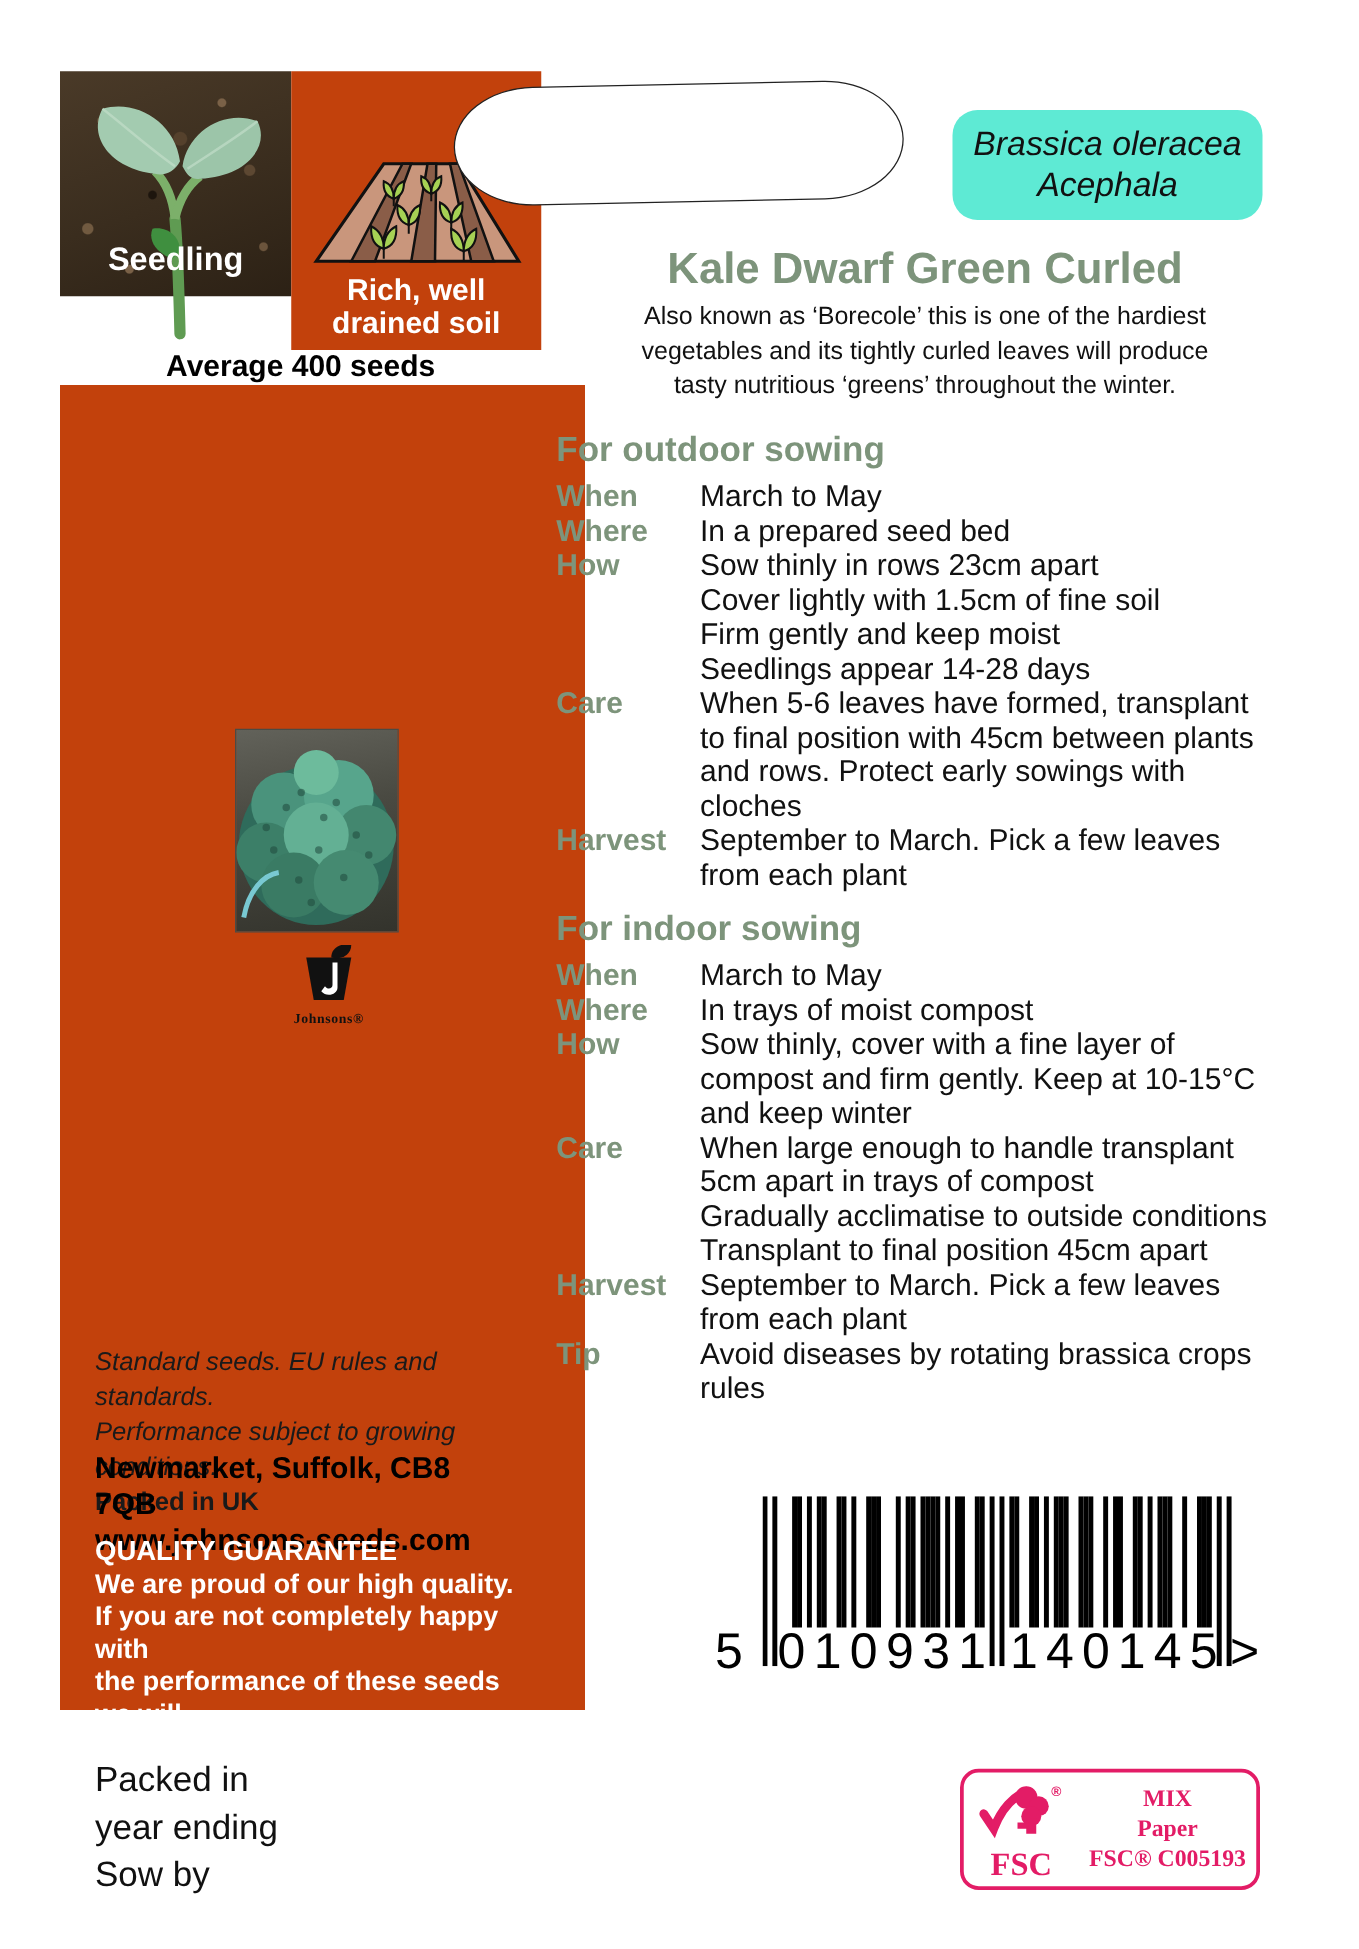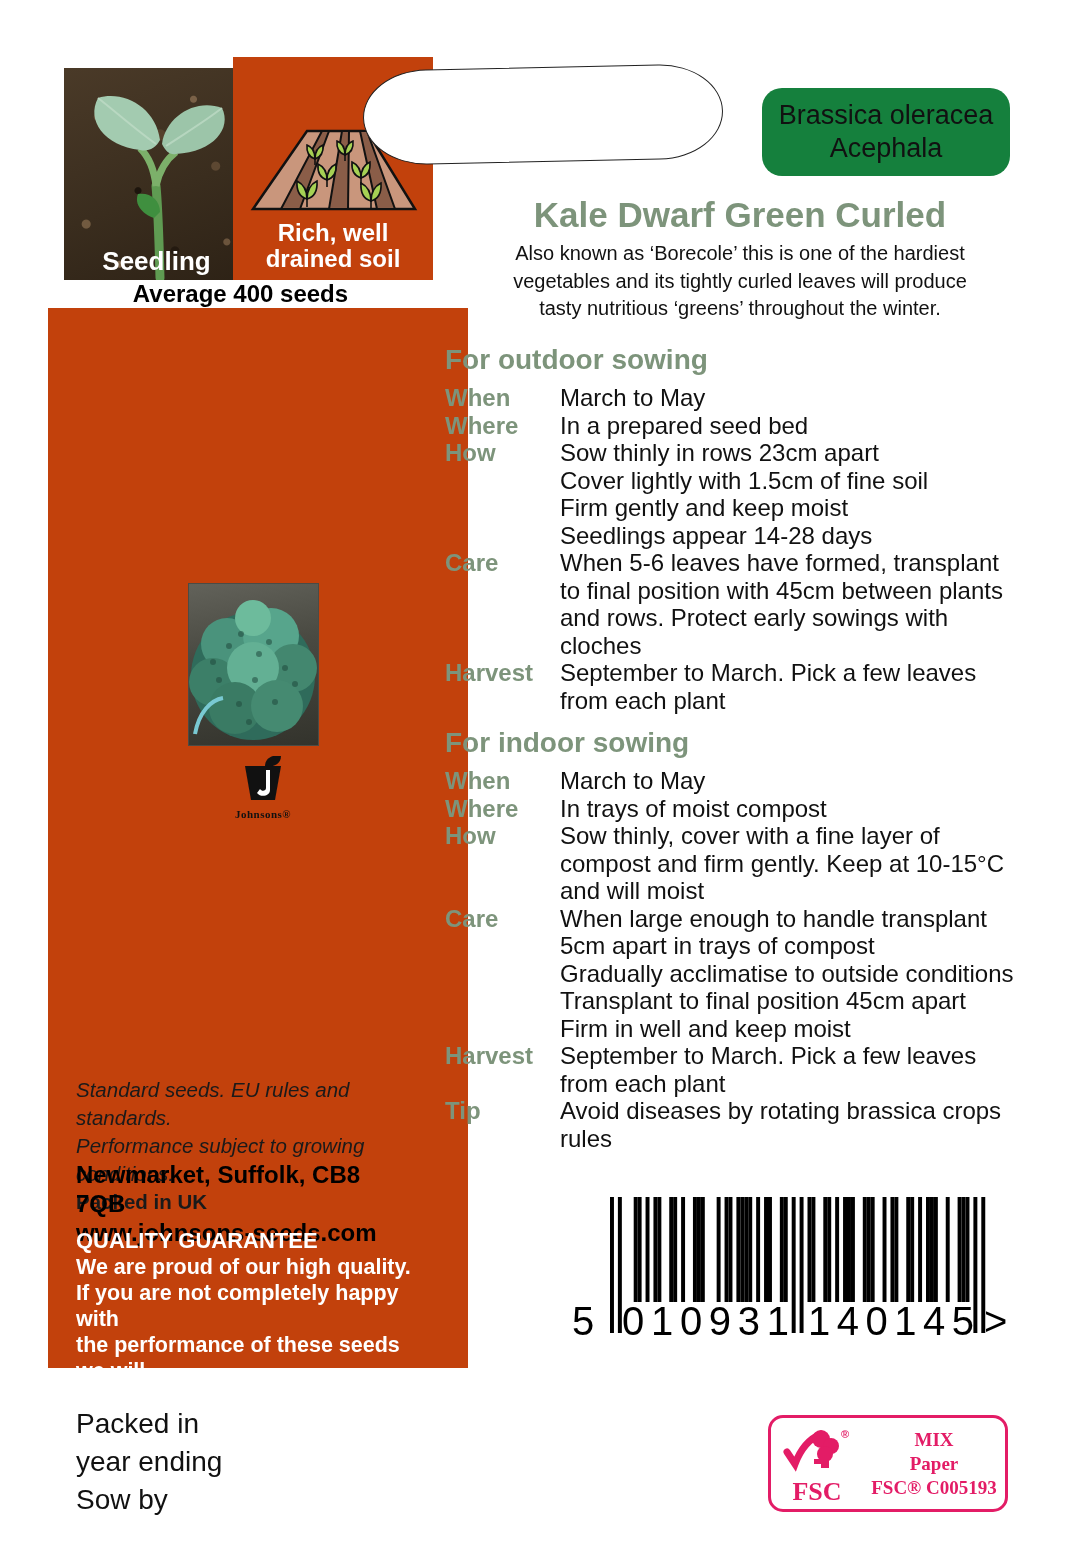--- a/index.html
+++ b/index.html
@@ -1,33 +1,32 @@
 <!DOCTYPE html>
 <html><head>
 <meta charset="utf-8">
 <style>
   * { margin:0; padding:0; box-sizing:border-box; }
   html,body { background:#ffffff; }
   body { font-family:"Liberation Sans", sans-serif; color:#111; }
   .page { position:relative; width:1087px; height:1559px; background:#fff; overflow:hidden; }
 
   
-  .seedling-photo { position:absolute; left:48px; top:68px; width:185px; height:223px;
+  .seedling-photo { position:absolute; left:48px; top:57px; width:185px; height:180px;
     background:
       radial-gradient(circle at 18% 22%, #6b543c 0 3px, transparent 4px),
       radial-gradient(circle at 70% 14%, #7a6147 0 3px, transparent 4px),
       radial-gradient(circle at 40% 55%, #1d150d 0 3px, transparent 4px),
       radial-gradient(circle at 82% 44%, #5d4832 0 4px, transparent 5px),
       radial-gradient(circle at 12% 70%, #715a40 0 4px, transparent 5px),
       radial-gradient(circle at 60% 82%, #241a10 0 4px, transparent 5px),
       radial-gradient(circle at 88% 78%, #6b543c 0 3px, transparent 4px),
       radial-gradient(circle at 30% 88%, #7a6147 0 3px, transparent 4px),
       radial-gradient(circle at 52% 30%, #55412c 0 5px, transparent 6px),
       linear-gradient(160deg, #4a3a28 0%, #3a2d1e 55%, #2c2115 100%);
-    margin-left: 16px;
   }
   .seedling-photo svg { position:absolute; left:0; top:0; }
   .seedling-label { position:absolute; left:0; right:0; bottom:14px; text-align:center;
     color:#fff; font-weight:bold; font-size:26px; }
 
   .soil-panel { position:absolute; left:233px; top:57px; width:200px; height:223px; }
   .field-icon { position:absolute; left:12px; top:68px; }
   .soil-label { position:absolute; left:0; right:0; bottom:8px; text-align:center;
     color:#fff; font-weight:bold; font-size:24px; line-height:26px; }
 
@@ -52,22 +51,22 @@
   .guarantee-block { position:absolute; left:28px; top:920px; width:345px; color:#fff; }
   .guarantee-title { font-weight:bold; font-size:22px; line-height:26px; }
   .guarantee-lines { font-weight:bold; font-size:21.5px; line-height:26px; }
 
   
   .hang-hole { position:absolute; left:363px; top:67px; width:360px; height:95px;
     background:#fff; border:1.6px solid #222; border-radius:70px / 52px;
     transform:rotate(-1.2deg); z-index:5; }
 
   .latin-badge { position:absolute; left:762px; top:88px; width:248px; height:88px;
-    background:#15803d; border-radius:20px; display:flex; flex-direction:column;
-    align-items:center; justify-content:center; font-size:27px; line-height:33px; color:#111; }
+    background:#5eead4; border-radius:20px; display:flex; flex-direction:column;
+    align-items:center; justify-content:center; font-style:italic; font-size:27px; line-height:33px; color:#111; }
 
   .title { position:absolute; left:440px; top:195px; width:600px; text-align:center;
     font-weight:bold; font-size:35px; color:#7d947b; }
 
   .description { position:absolute; left:433px; top:240px; width:614px; text-align:center;
     font-size:20px; line-height:27.5px; color:#111; }
 
   .sections { position:absolute; left:445px; top:344px; width:620px; }
   .section-title { font-weight:bold; font-size:28px; color:#7d947b; margin:0 0 8px 0; }
   .section-title.second { margin-top:13px; }
@@ -289,31 +288,30 @@
         <div class="info-label">Where</div>
         <div class="info-value">
           <div>In trays of moist compost</div>
         </div>
       </div>
       <div class="info-row">
         <div class="info-label">How</div>
         <div class="info-value">
           <div>Sow thinly, cover with a fine layer of</div>
           <div>compost and firm gently. Keep at 10-15°C</div>
-          <div>and will moist</div>
+          <div>and keep winter</div>
         </div>
       </div>
       <div class="info-row">
         <div class="info-label">Care</div>
         <div class="info-value">
           <div>When large enough to handle transplant</div>
           <div>5cm apart in trays of compost</div>
           <div>Gradually acclimatise to outside conditions</div>
           <div>Transplant to final position 45cm apart</div>
-          <div>Firm in well and keep moist</div>
         </div>
       </div>
       <div class="info-row">
         <div class="info-label">Harvest</div>
         <div class="info-value">
           <div>September to March. Pick a few leaves</div>
           <div>from each plant</div>
         </div>
       </div>
       <div class="info-row">

